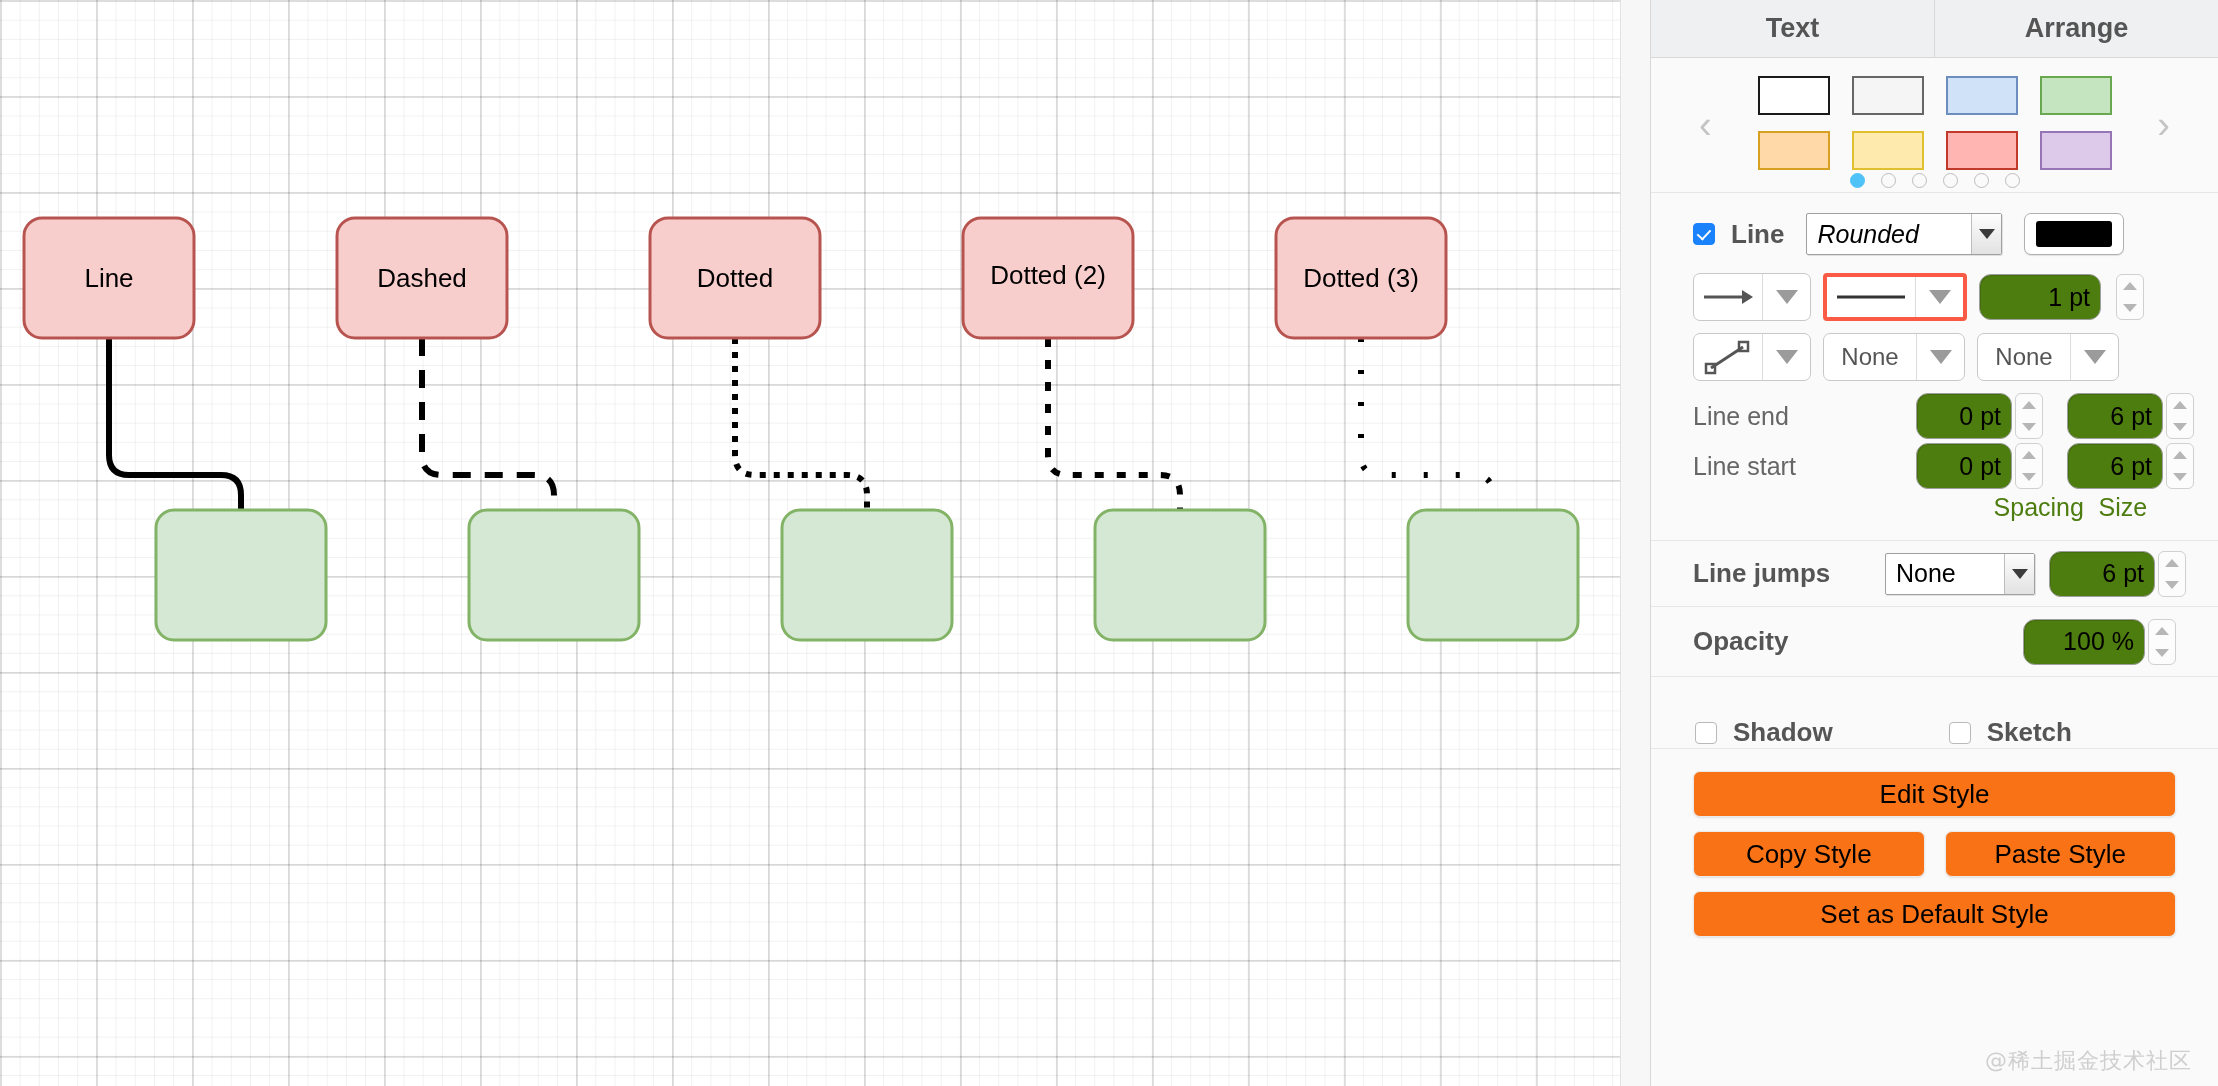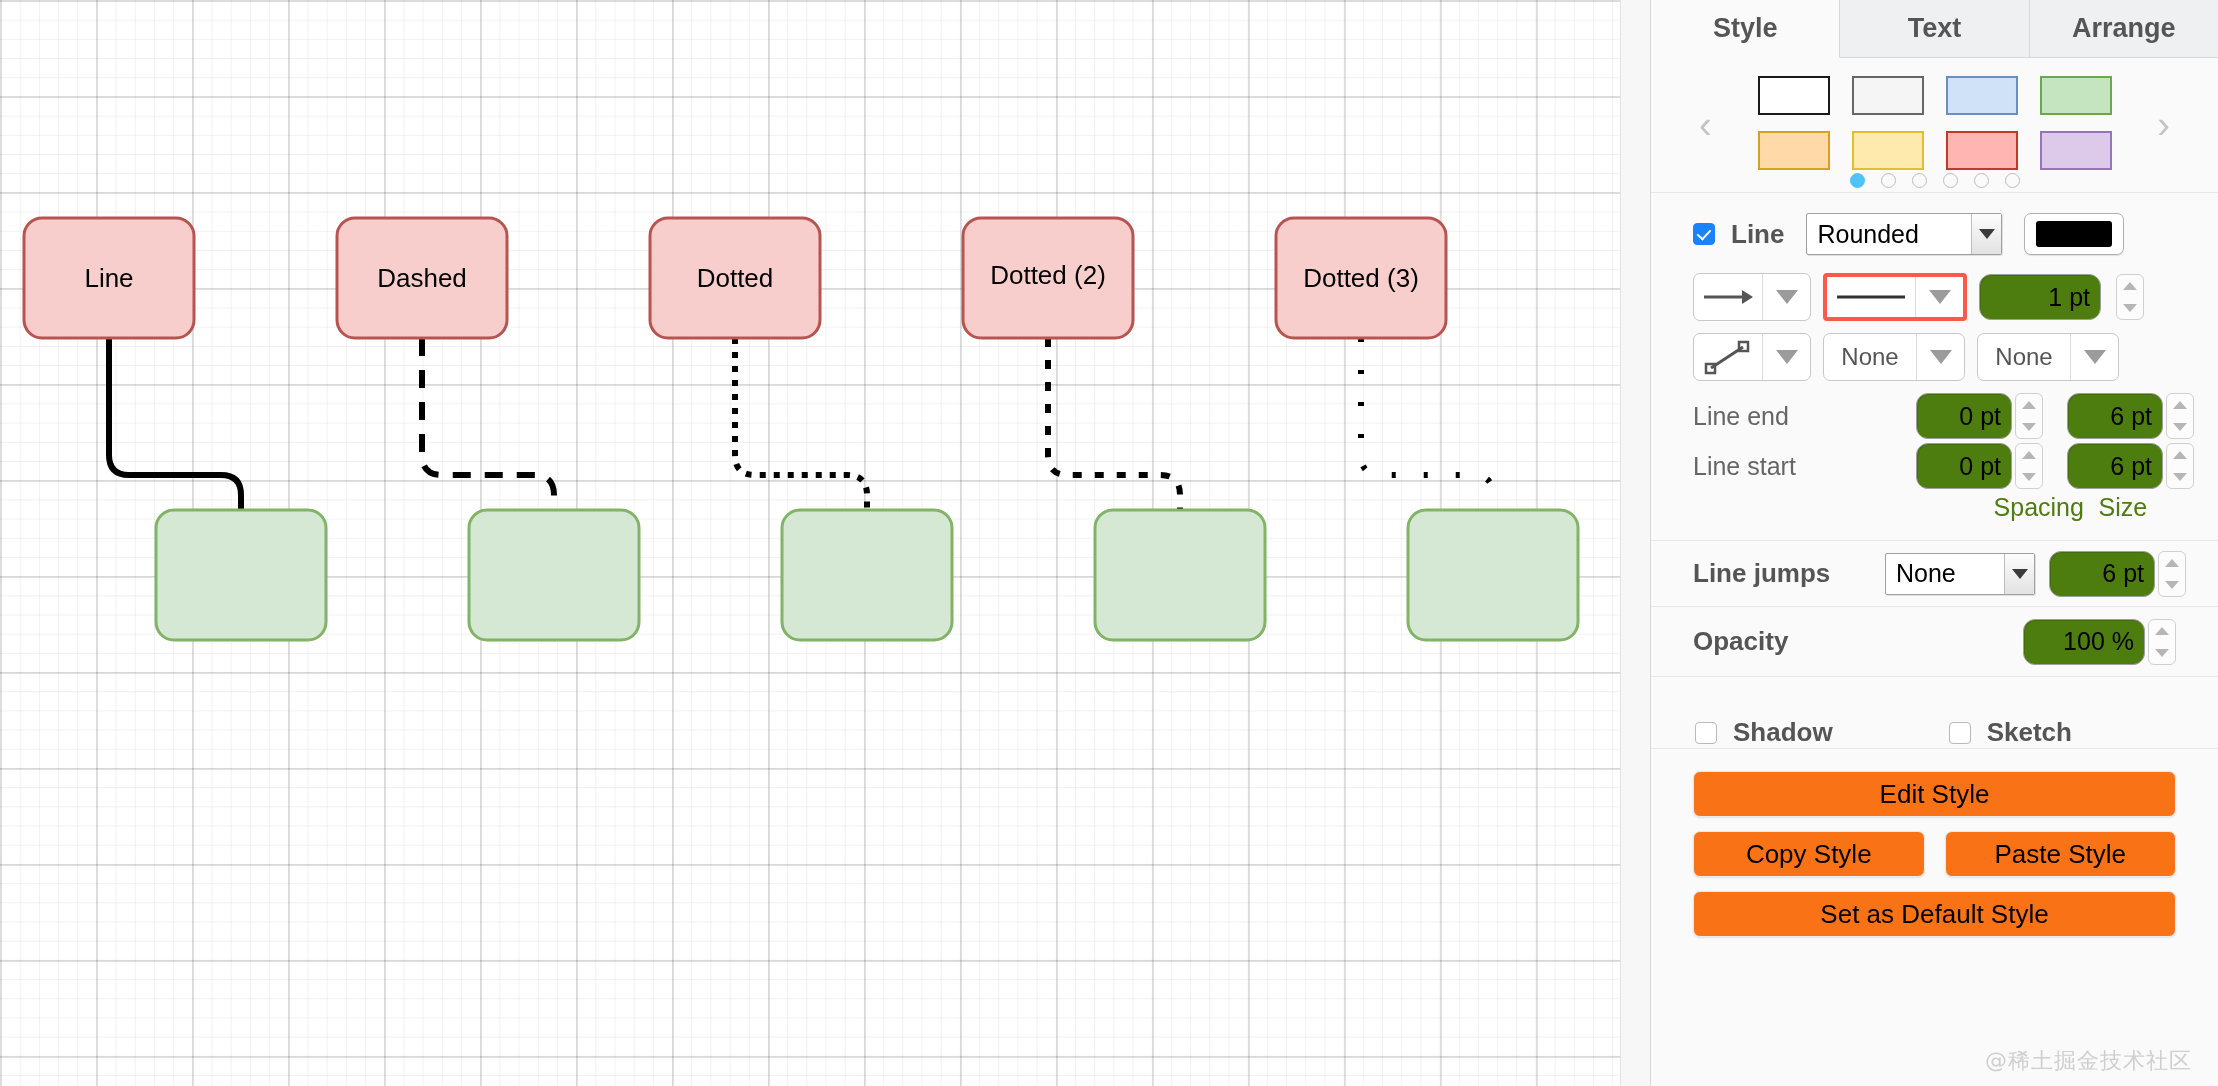--- a/index.html
+++ b/index.html
@@ -141,21 +141,21 @@
   }
   .dd .dd-btn {
     width: 30px; height: 100%;
     border-left: 1px solid #bdbdbd;
     background: linear-gradient(#fdfdfd,#e2e2e2);
     display: flex; align-items: center; justify-content: center;
   }
   .caret { width: 0; height: 0; border-left: 8px solid transparent; border-right: 8px solid transparent; border-top: 10px solid #3b3b3b; }
 
   #line-style-select { width: 196px; }
-  #line-style-select .dd-text { justify-content: flex-start; }
+  #line-style-select .dd-text { justify-content: flex-start; font-style: italic; }
 
   #stroke-color-btn {
     width: 100px; height: 42px; margin-left: 22px;
     background: #ffffff; border: 1px solid #b0b0b0; border-radius: 7px;
     display: flex; align-items: center; justify-content: center;
     box-shadow: 0 1px 1px rgba(0,0,0,0.10); cursor: pointer;
   }
   #stroke-color-swatch { width: 76px; height: 26px; background: #000000; border-radius: 3px; }
 
   
@@ -321,21 +321,20 @@
     <div class="shape-label" style="left:650px; top:218px; width:170px; height:120px;">Dotted</div>
     <div class="shape-label" style="left:963px; top:218px; width:170px; height:115px;">Dotted (2)</div>
     <div class="shape-label" style="left:1276px;top:218px; width:170px; height:120px;">Dotted (3)</div>
   </div>
 
   <div id="canvas-gutter"></div>
 
   <div id="format-panel">
 
     <div id="panel-tabs">
-      <div class="panel-tab active">Style</div>
       <div class="panel-tab">Text</div>
       <div class="panel-tab">Arrange</div>
     </div>
 
     <div id="style-presets" class="section">
       <div class="carousel-arrow" id="preset-prev">‹</div>
       <div id="preset-grid">
         <div class="preset-swatch" style="background:#ffffff;border:2px solid #1a1a1a;"></div>
         <div class="preset-swatch" style="background:#f5f5f5;border:2px solid #666666;"></div>
         <div class="preset-swatch" style="background:#cfe2f7;border:2px solid #6c8ebf;"></div>

